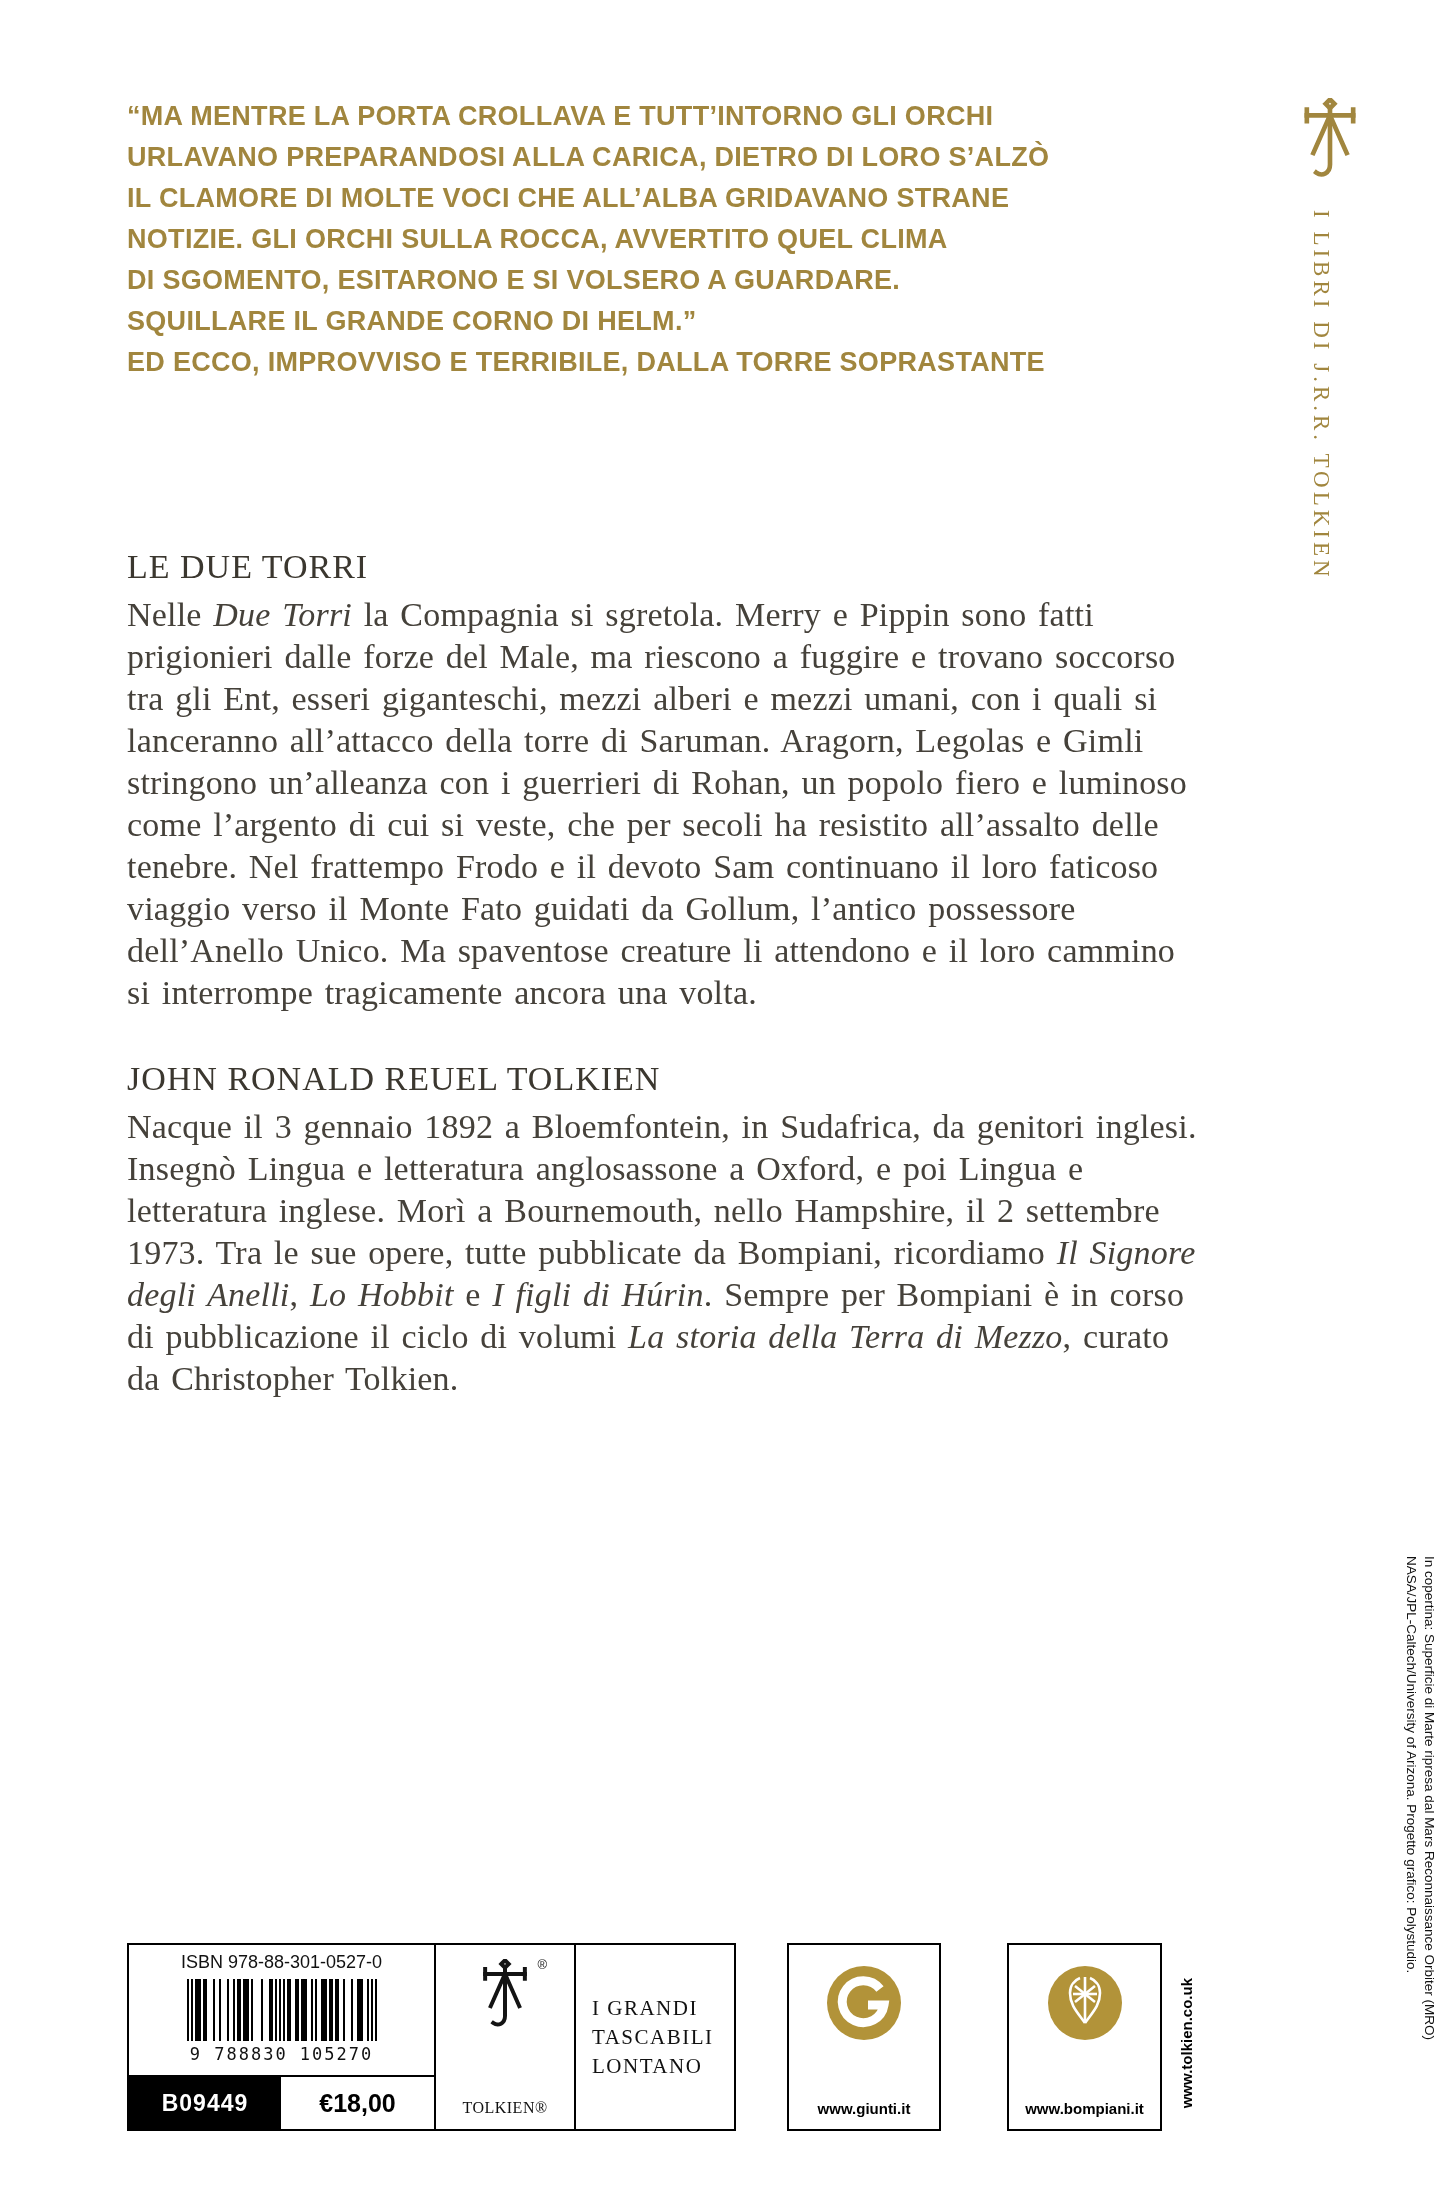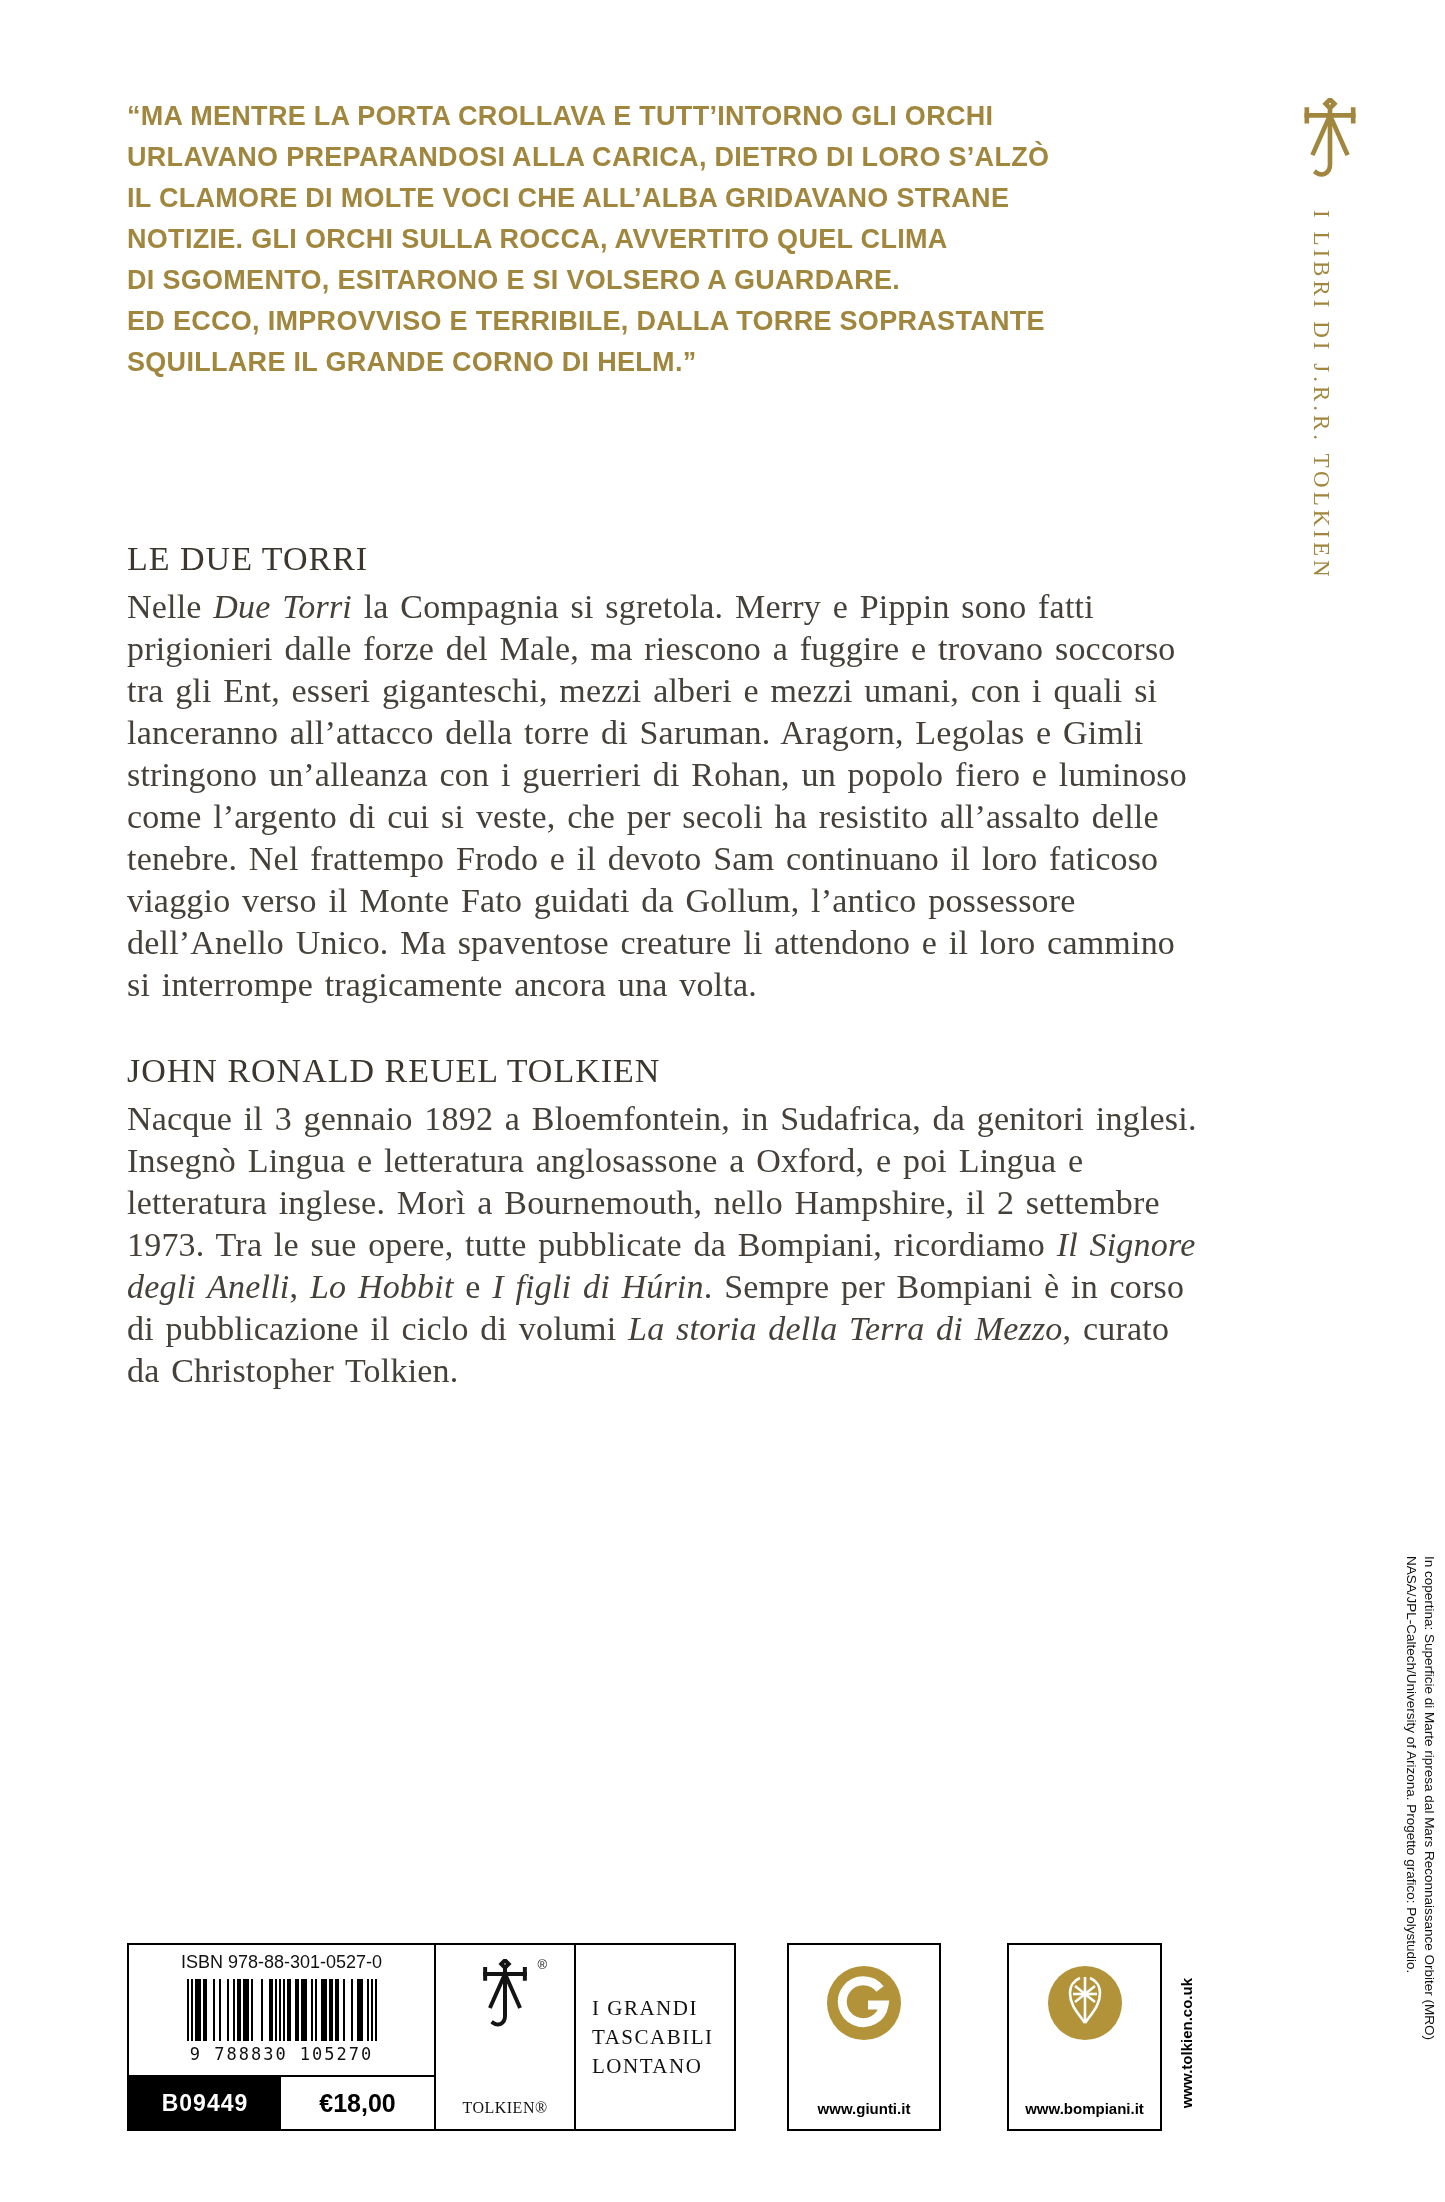--- a/index.html
+++ b/index.html
@@ -25,21 +25,21 @@
   .series-vert {
     position:absolute; left:1308px; top:210px;
     writing-mode:vertical-rl; font-size:23px; letter-spacing:4px;
     color:#a1863e; font-family:"Liberation Serif", serif; white-space:nowrap;
   }
 
   
   .main { position:absolute; left:127px; top:540px; width:1078px; }
   .main h2 {
     font-size:34px; font-weight:normal; letter-spacing:1px;
-    margin:0 0 8px 0; color:#3b372f;
+    margin:8px 0 8px 0; color:#3b372f;
   }
   .main p {
     font-size:34px; line-height:42px; margin:0;
     word-spacing:3px; letter-spacing:0.2px; color:#45413a;
   }
   .main p em { font-style:italic; }
   .main .section-2 h2 { margin-top:46px; }
 
   
   .footer { position:absolute; left:127px; top:1943px; height:188px; display:flex; align-items:stretch; }
@@ -102,22 +102,22 @@
       </symbol>
     </defs>
   </svg>
 
   <div class="quote">
       <div class="line">“MA MENTRE LA PORTA CROLLAVA E TUTT’INTORNO GLI ORCHI</div>
       <div class="line">URLAVANO PREPARANDOSI ALLA CARICA, DIETRO DI LORO S’ALZÒ</div>
       <div class="line">IL CLAMORE DI MOLTE VOCI CHE ALL’ALBA GRIDAVANO STRANE</div>
       <div class="line">NOTIZIE. GLI ORCHI SULLA ROCCA, AVVERTITO QUEL CLIMA</div>
       <div class="line">DI SGOMENTO, ESITARONO E SI VOLSERO A GUARDARE.</div>
+      <div class="line">SQUILLARE IL GRANDE CORNO DI HELM.”</div>
       <div class="line">ED ECCO, IMPROVVISO E TERRIBILE, DALLA TORRE SOPRASTANTE</div>
-      <div class="line">SQUILLARE IL GRANDE CORNO DI HELM.”</div>
     </div>
 
   <svg class="mono-top" viewBox="0 0 44 58" aria-hidden="true">
     <use href="#jrrt-monogram"></use>
   </svg>
   <div class="series-vert">I LIBRI DI J.R.R. TOLKIEN</div>
 
   <div class="main">
     <div class="section-1">
       <h2>LE DUE TORRI</h2>

